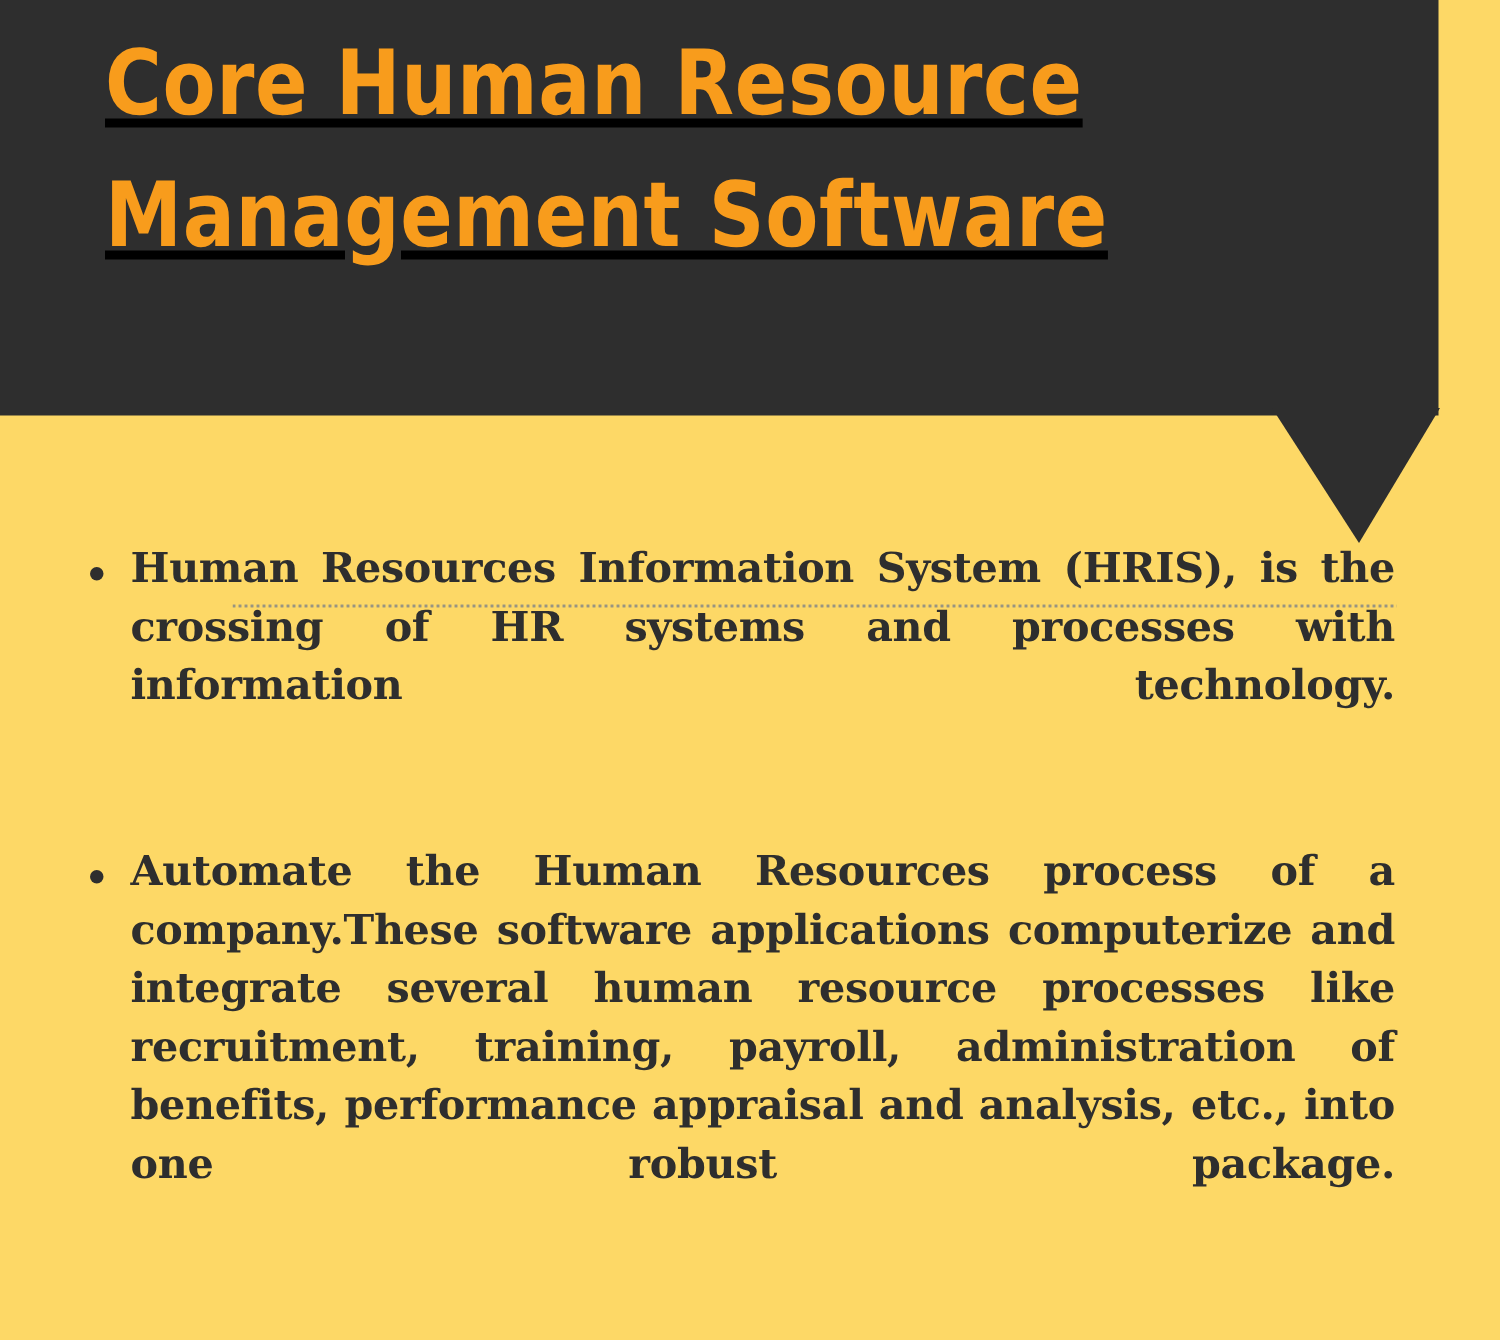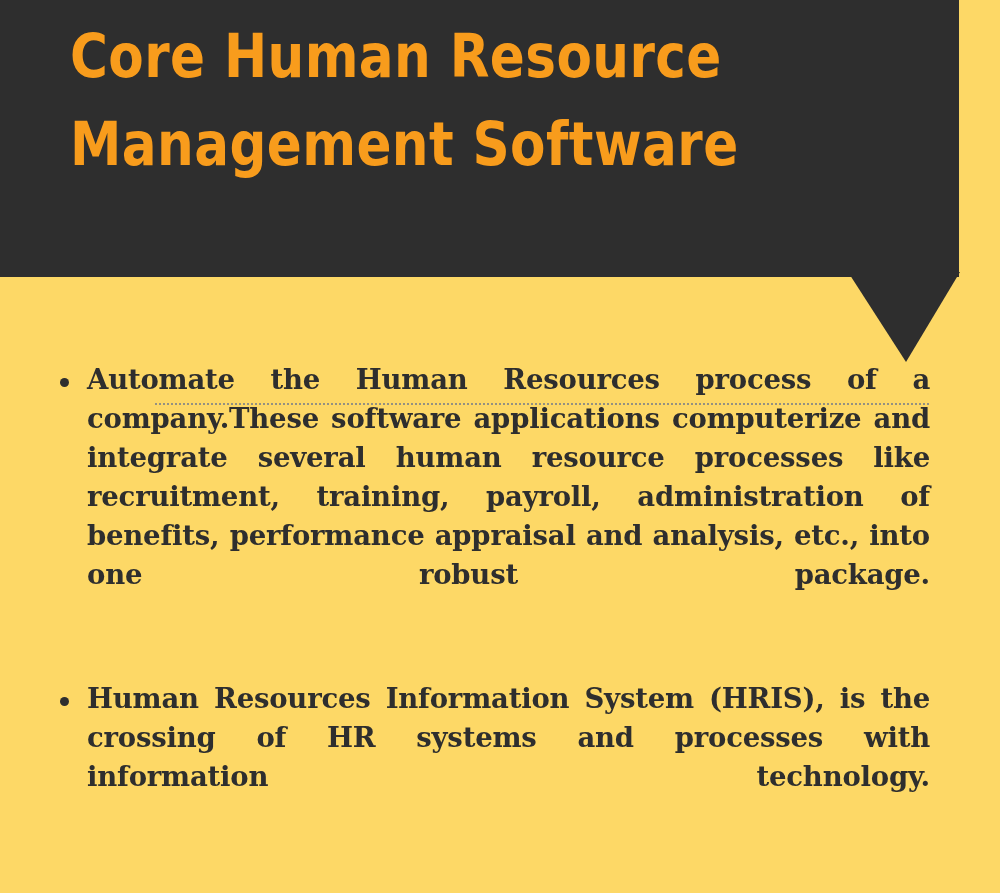--- a/index.html
+++ b/index.html
@@ -45,20 +45,21 @@
   }
 
   .title-block {
     position: absolute;
     left: 0;
     top: 0;
     width: 959px;
     padding: 12px 64px 0 70px;
     box-sizing: border-box;
     z-index: 4;
+    text-decoration: underline;
   }
 
   .title-line {
     font-family: "DejaVu Sans", sans-serif;
     font-weight: bold;
     font-size: 60px;
     line-height: 88px;
     color: #f89c1c;
     letter-spacing: 0.5px;
     white-space: nowrap;
@@ -148,26 +149,26 @@
   <div class="title-block">
     <div class="title-line">Core Human Resource</div>
     <div class="title-line">Management Software</div>
   </div>
 
   <div class="body-area">
     <ul class="bullet-list">
 
       <li class="bullet-item">
         <span class="bullet-dot"></span>
-        <p class="bullet-text">Automate the Human Resources process of a company.These software applications computerize and integrate several human resource processes like recruitment, training, payroll, administration of benefits, performance appraisal and analysis, etc., into one robust package.</p>
+        <p class="bullet-text">Human Resources Information System (HRIS), is the crossing of HR systems and processes with information technology.</p>
       </li>
 
       <li class="bullet-item">
         <span class="bullet-dot"></span>
-        <p class="bullet-text">Human Resources Information System (HRIS), is the crossing of HR systems and processes with information technology.</p>
+        <p class="bullet-text">Automate the Human Resources process of a company.These software applications computerize and integrate several human resource processes like recruitment, training, payroll, administration of benefits, performance appraisal and analysis, etc., into one robust package.</p>
       </li>
 
     </ul>
   </div>
 
   <div class="dotted-underline"></div>
 
 </div>
 
 </body></html>

